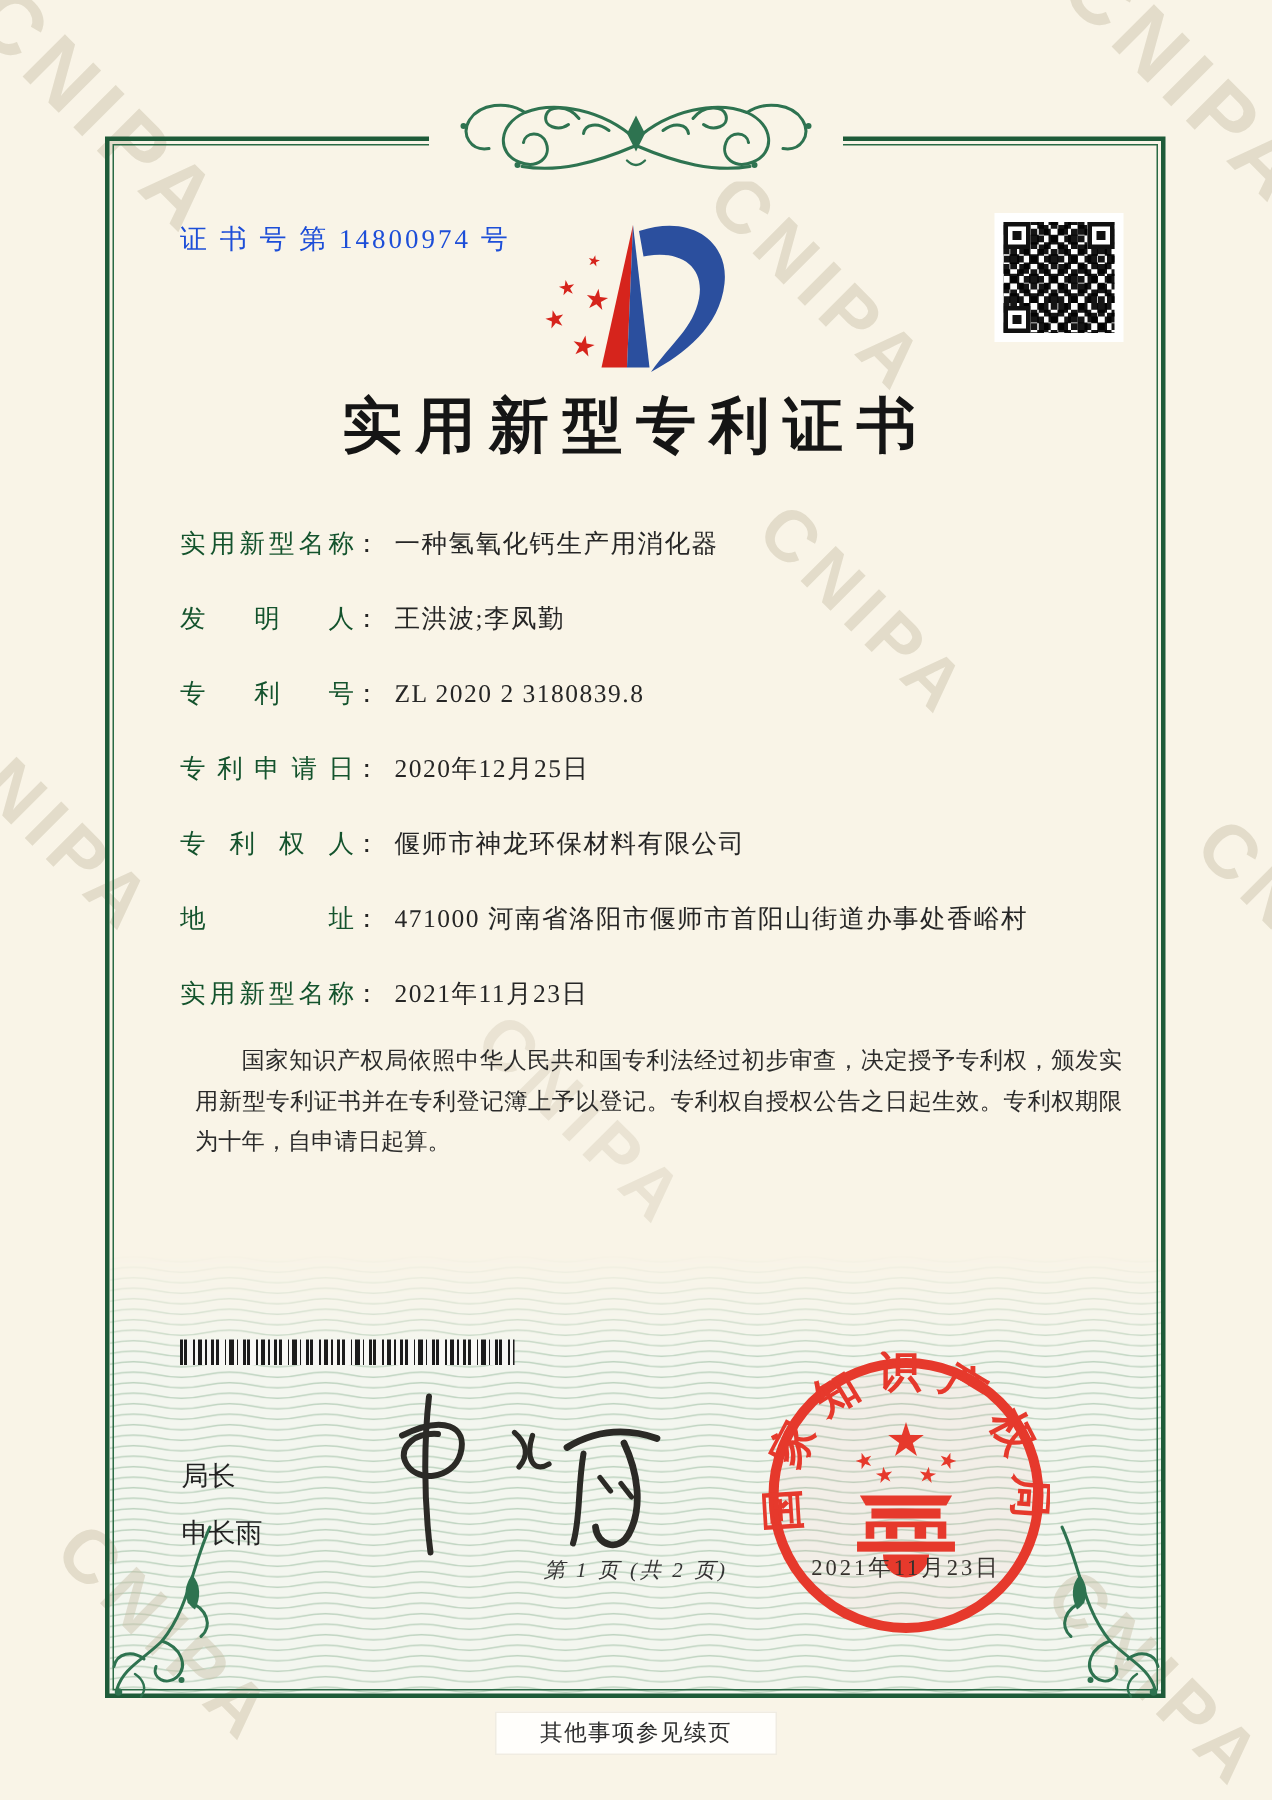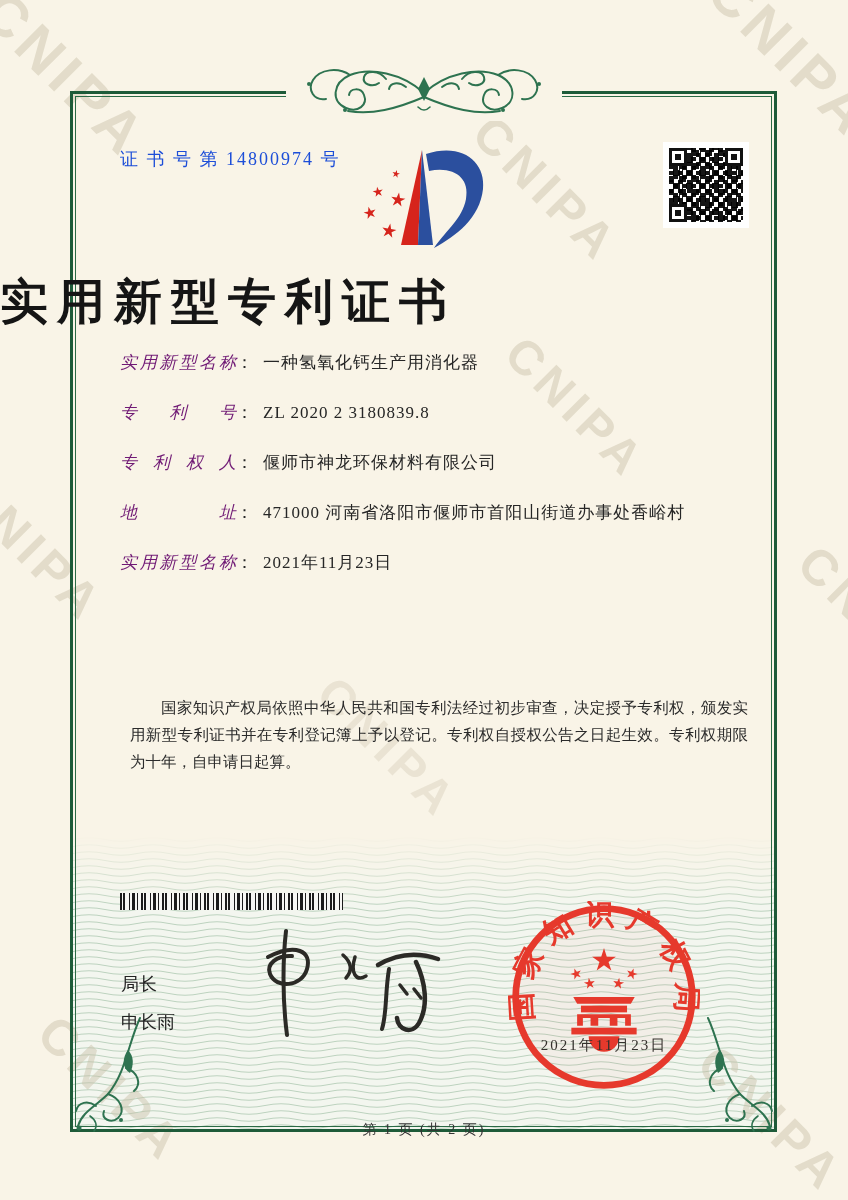--- a/index.html
+++ b/index.html
@@ -65,32 +65,31 @@
     background-size:9px 9px, 13px 13px;
     background-position:0 0, 4px 2px;
     background-blend-mode:multiply;
   }
   .finder{ position:absolute; width:18px; height:18px; border:3px solid #111; background:#fff; }
   .finder::after{ content:""; position:absolute; inset:3px; background:#111; }
   .finder.tl{ left:0; top:0; } .finder.tr{ right:0; top:0; } .finder.bl{ left:0; bottom:0; }
 
   .title{
     position:absolute; left:0; right:0; top:256px; z-index:3;
-    text-align:left; font-size:48px; font-weight:700;
-    letter-spacing:9px; color:#151515;margin-top:14px;
+    text-align:center; font-size:40px; font-weight:700;
+    letter-spacing:9px; color:#151515;
   }
 
   
   .fields{ position:absolute; left:120px; top:351px; width:640px; z-index:3; }
   .frow{ position:relative; height:50px; font-size:17px; color:#262626; }
   .flabel{
     display:inline-block; width:116px;
     text-align:justify; text-align-last:justify;
-    color:#701a75;
-    font-style:italic;
+    color:#14532d;
   }
   .fcolon{ display:inline-block; margin-right:10px; }
   .fvalue{ letter-spacing:1px; }
   .rfield{ position:absolute; left:316px; top:0; }
 
   
   .paras{
     position:absolute; left:130px; top:694px; width:618px; z-index:3;
     font-size:15.5px; line-height:27px; color:#2b2b2b; text-align:justify;
   }
@@ -108,22 +107,22 @@
   .signer-name{ position:absolute; left:121px; top:1010px; font-size:18px; z-index:3; color:#222; }
   .signature{ position:absolute; left:246px; top:925px; width:220px; height:118px; z-index:4; }
 
   .seal{ position:absolute; left:508px; top:901px; width:192px; height:192px; z-index:3; }
   .seal-date{
     position:absolute; left:508px; top:1036px; width:192px; z-index:4;
     text-align:center; font-size:15px; letter-spacing:2px; color:#34302c;
   }
 
   .page-num{
-    position:absolute; left:0; right:0; top:1121px; z-index:3;
-    text-align:center; font-size:14px; color:#333; letter-spacing:2px;
+    position:absolute; left:0; right:0; top:1038px; z-index:3;
+    text-align:center; font-size:14px; color:#333; letter-spacing:2px;font-style:italic;
   }
   .note-box{
     position:absolute; left:330px; top:1141px; width:188px; height:29px; z-index:3;
     background:#fffefb; border:1px solid #f0ece2;
     display:flex; align-items:center; justify-content:center;
     font-size:15px; color:#2e2e2e; letter-spacing:1px;
   }
 </style>
 </head>
 <body>
@@ -229,21 +228,27 @@
     </div>
   </div>
 
   <div class="title">实用新型专利证书</div>
 
   <div class="fields">
     <div class="frow">
       <span class="flabel">实用新型名称</span><span class="fcolon">：</span><span class="fvalue">一种氢氧化钙生产用消化器</span>
     </div>
     <div class="frow">
+      <span class="flabel">发明人</span><span class="fcolon">：</span><span class="fvalue">王洪波;李凤勤</span>
+    </div>
+    <div class="frow">
       <span class="flabel">专利号</span><span class="fcolon">：</span><span class="fvalue">ZL 2020 2 3180839.8</span>
+    </div>
+    <div class="frow">
+      <span class="flabel">专利申请日</span><span class="fcolon">：</span><span class="fvalue">2020年12月25日</span>
     </div>
     <div class="frow">
       <span class="flabel">专利权人</span><span class="fcolon">：</span><span class="fvalue">偃师市神龙环保材料有限公司</span>
     </div>
     <div class="frow">
       <span class="flabel">地址</span><span class="fcolon">：</span><span class="fvalue">471000 河南省洛阳市偃师市首阳山街道办事处香峪村</span>
     </div>
     <div class="frow">
       <span class="flabel">实用新型名称</span><span class="fcolon">：</span><span class="fvalue">2021年11月23日</span>
     </div>
@@ -294,14 +299,15 @@
         <rect x="76" y="109" width="48" height="7"></rect>
         <path d="M72 118 h56 v12 h-6 v-8 h-8 v8 h-8 v-8 h-12 v8 h-8 v-8 h-8 v8 h-6 z"></path>
         <rect x="66" y="132" width="68" height="7"></rect>
         <path d="M84 141 h32 a16 16 0 0 1 -32 0 z"></path>
       </g>
     </svg>
   </div>
   <div class="seal-date">2021年11月23日</div>
 
   <div class="page-num">第 1 页 (共 2 页)</div>
+  <div class="note-box">其他事项参见续页</div>
 
 </div>
 
 </body></html>

